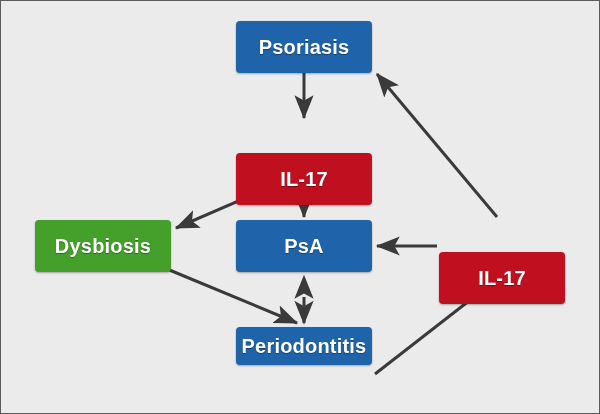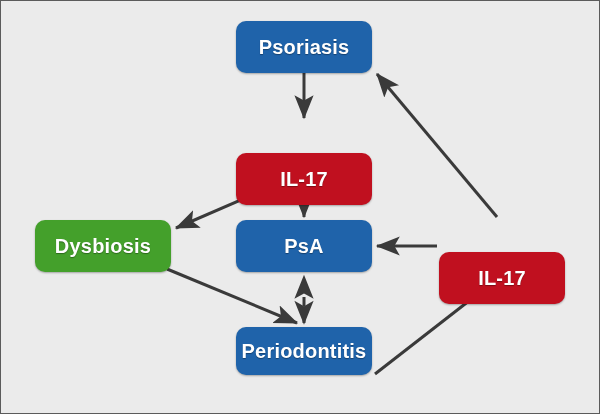--- a/index.html
+++ b/index.html
@@ -21,42 +21,42 @@
     position: absolute;
     left: 0;
     top: 0;
     width: 600px;
     height: 414px;
     pointer-events: none;
   }
   .node {
     position: absolute;
     box-sizing: border-box;
-    border-radius: 10px;
+    border-radius: 4px;
     display: flex;
     align-items: center;
     justify-content: center;
     color: #ffffff;
     font-weight: bold;
     font-size: 20px;
     letter-spacing: 0.2px;
     text-shadow: 0 1px 1px rgba(0,0,0,0.35);
     box-shadow: 0 1px 2px rgba(0,0,0,0.30);
     z-index: 2;
   }
   .node-blue  { background: #1f63aa; }
   .node-red   { background: #c0101f; margin-top: 32px; }
   .node-green { background: #44a02b; }
 
   #node-psoriasis    { left: 235px; top: 20px;  width: 136px; height: 52px; }
   #node-il17-top     { left: 235px; top: 120px; width: 136px; height: 52px; }
   #node-dysbiosis    { left: 34px;  top: 219px; width: 136px; height: 52px; }
   #node-psa          { left: 235px; top: 219px; width: 136px; height: 52px; }
   #node-il17-right   { left: 438px; top: 219px; width: 126px; height: 52px; }
-  #node-periodontitis{ left: 235px; top: 326px; width: 136px; height: 48px; }
+  #node-periodontitis{ left: 235px; top: 326px; width: 136px; height: 38px; }
 </style>
 </head>
 <body>
 
 <div id="canvas">
 
   <svg id="edge-layer" viewBox="0 0 600 414" width="600" height="414">
     <defs>
       <marker id="arrowhead" markerWidth="9" markerHeight="9" refX="7.6" refY="3.2" orient="auto" markerUnits="strokeWidth">
         <path d="M0,0 L8,3.2 L0,6.4 L1.8,3.2 z" fill="#3a3a3a"></path>

